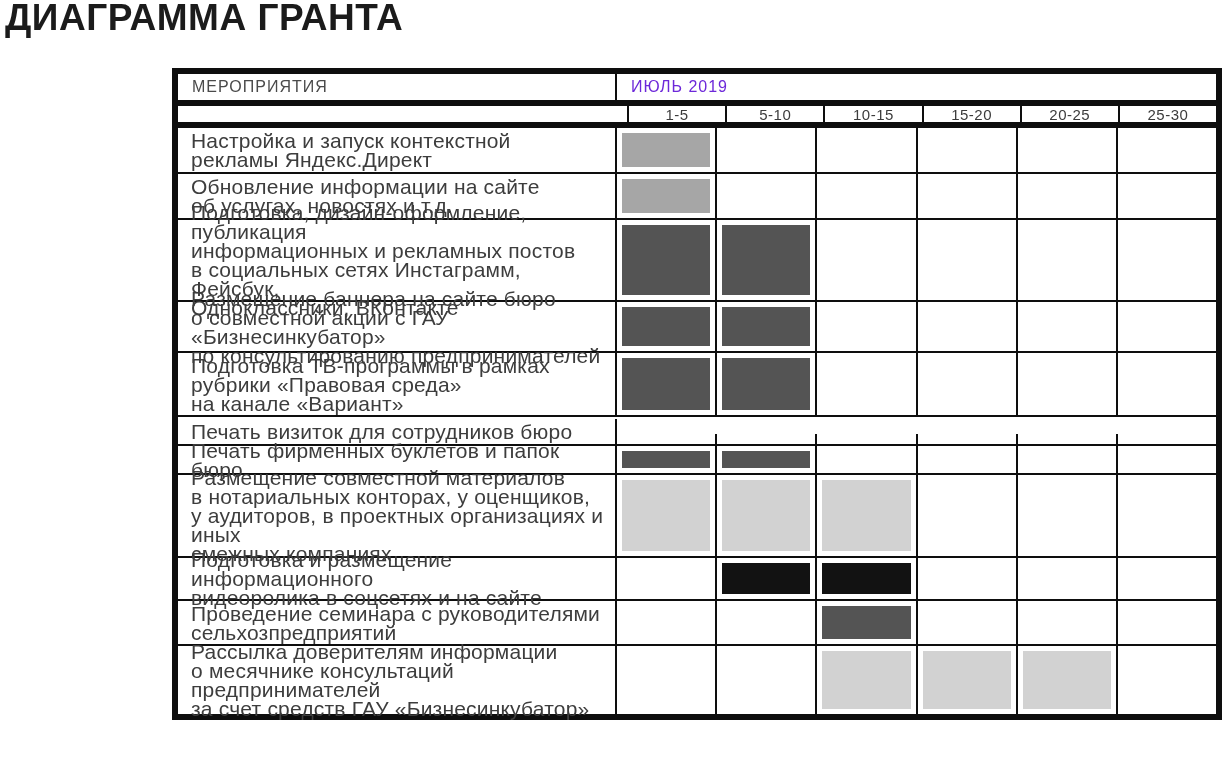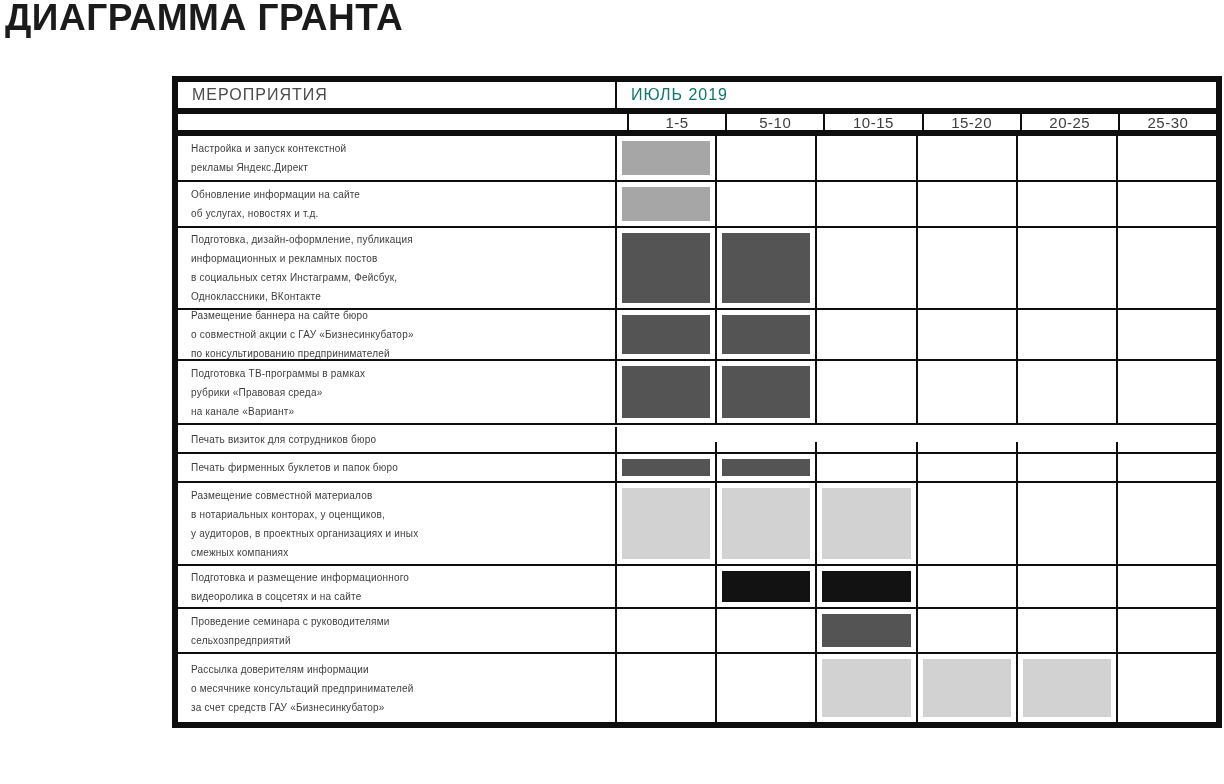--- a/index.html
+++ b/index.html
@@ -13,21 +13,21 @@
   .page-title {
     position: absolute;
     left: 5px; top: -3px;
     font-size: 37px;
     font-weight: bold;
     letter-spacing: 0.5px;
     color: #1b1b1b;
   }
   .gantt {
     position: absolute;
-    left: 172px; top: 76px;
+    left: 172px; top: 68px;
     width: 1050px;
     border: 6px solid #0e0e0e;
     background: #ffffff;
   }
   .header-row {
     display: flex;
     height: 32px;
     border-bottom: 6px solid #0e0e0e;
   }
   .activities-head {
@@ -38,21 +38,21 @@
     font-size: 16px;
     letter-spacing: 1px;
     color: #4a4a4a;
   }
   .month-head {
     flex: 1;
     display: flex; align-items: center;
     padding-left: 14px;
     font-size: 16px;
     letter-spacing: 1px;
-    color: #0f766e;
+    color: #6d28d9;
   }
   .subheader-row {
     display: flex;
     height: 22px;
     border-bottom: 6px solid #0e0e0e;
     padding-left: 12px;
   }
   .subheader-spacer {
     width: 439px;
     border-right: 2px solid #0e0e0e;
@@ -69,21 +69,21 @@
   .row {
     display: flex;
     border-bottom: 2px solid #0e0e0e;
   }
   .row:last-child { border-bottom: none; }
   .activity-cell {
     width: 439px;
     border-right: 2px solid #0e0e0e;
     display: flex; align-items: center;
     padding: 3px 6px 3px 13px;
-    font-size: 10px;
+    font-size: 21px;
     line-height: 19px;
     letter-spacing: 0.2px;
     color: #3d3d3d;
     white-space: pre-line;
   }
   .gantt-cell {
     flex: 1;
     border-right: 2px solid #0e0e0e;
     padding: 5px;
   }

